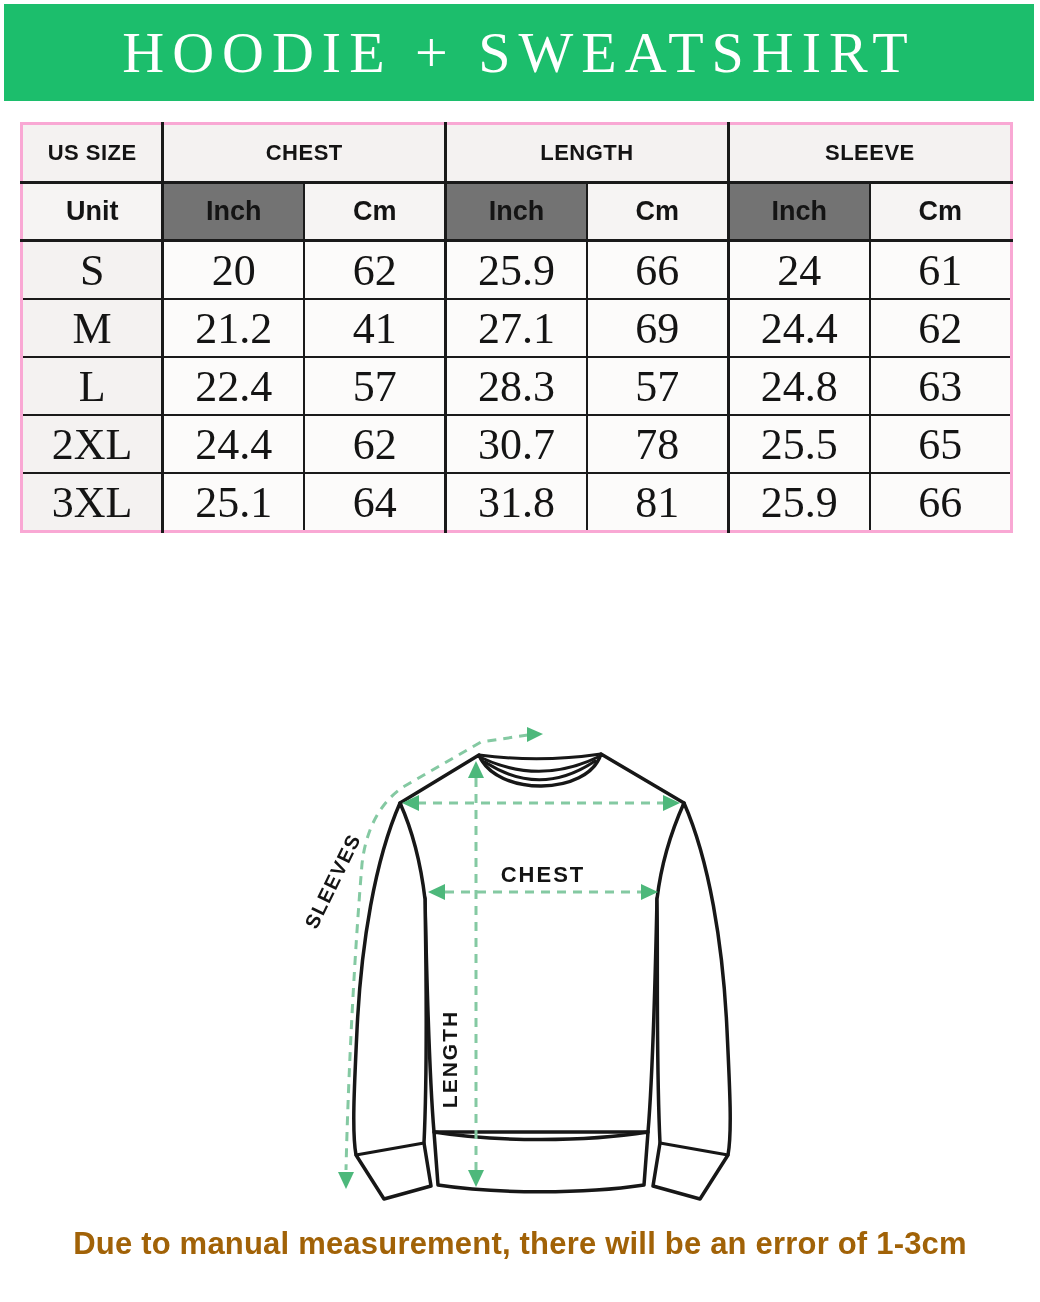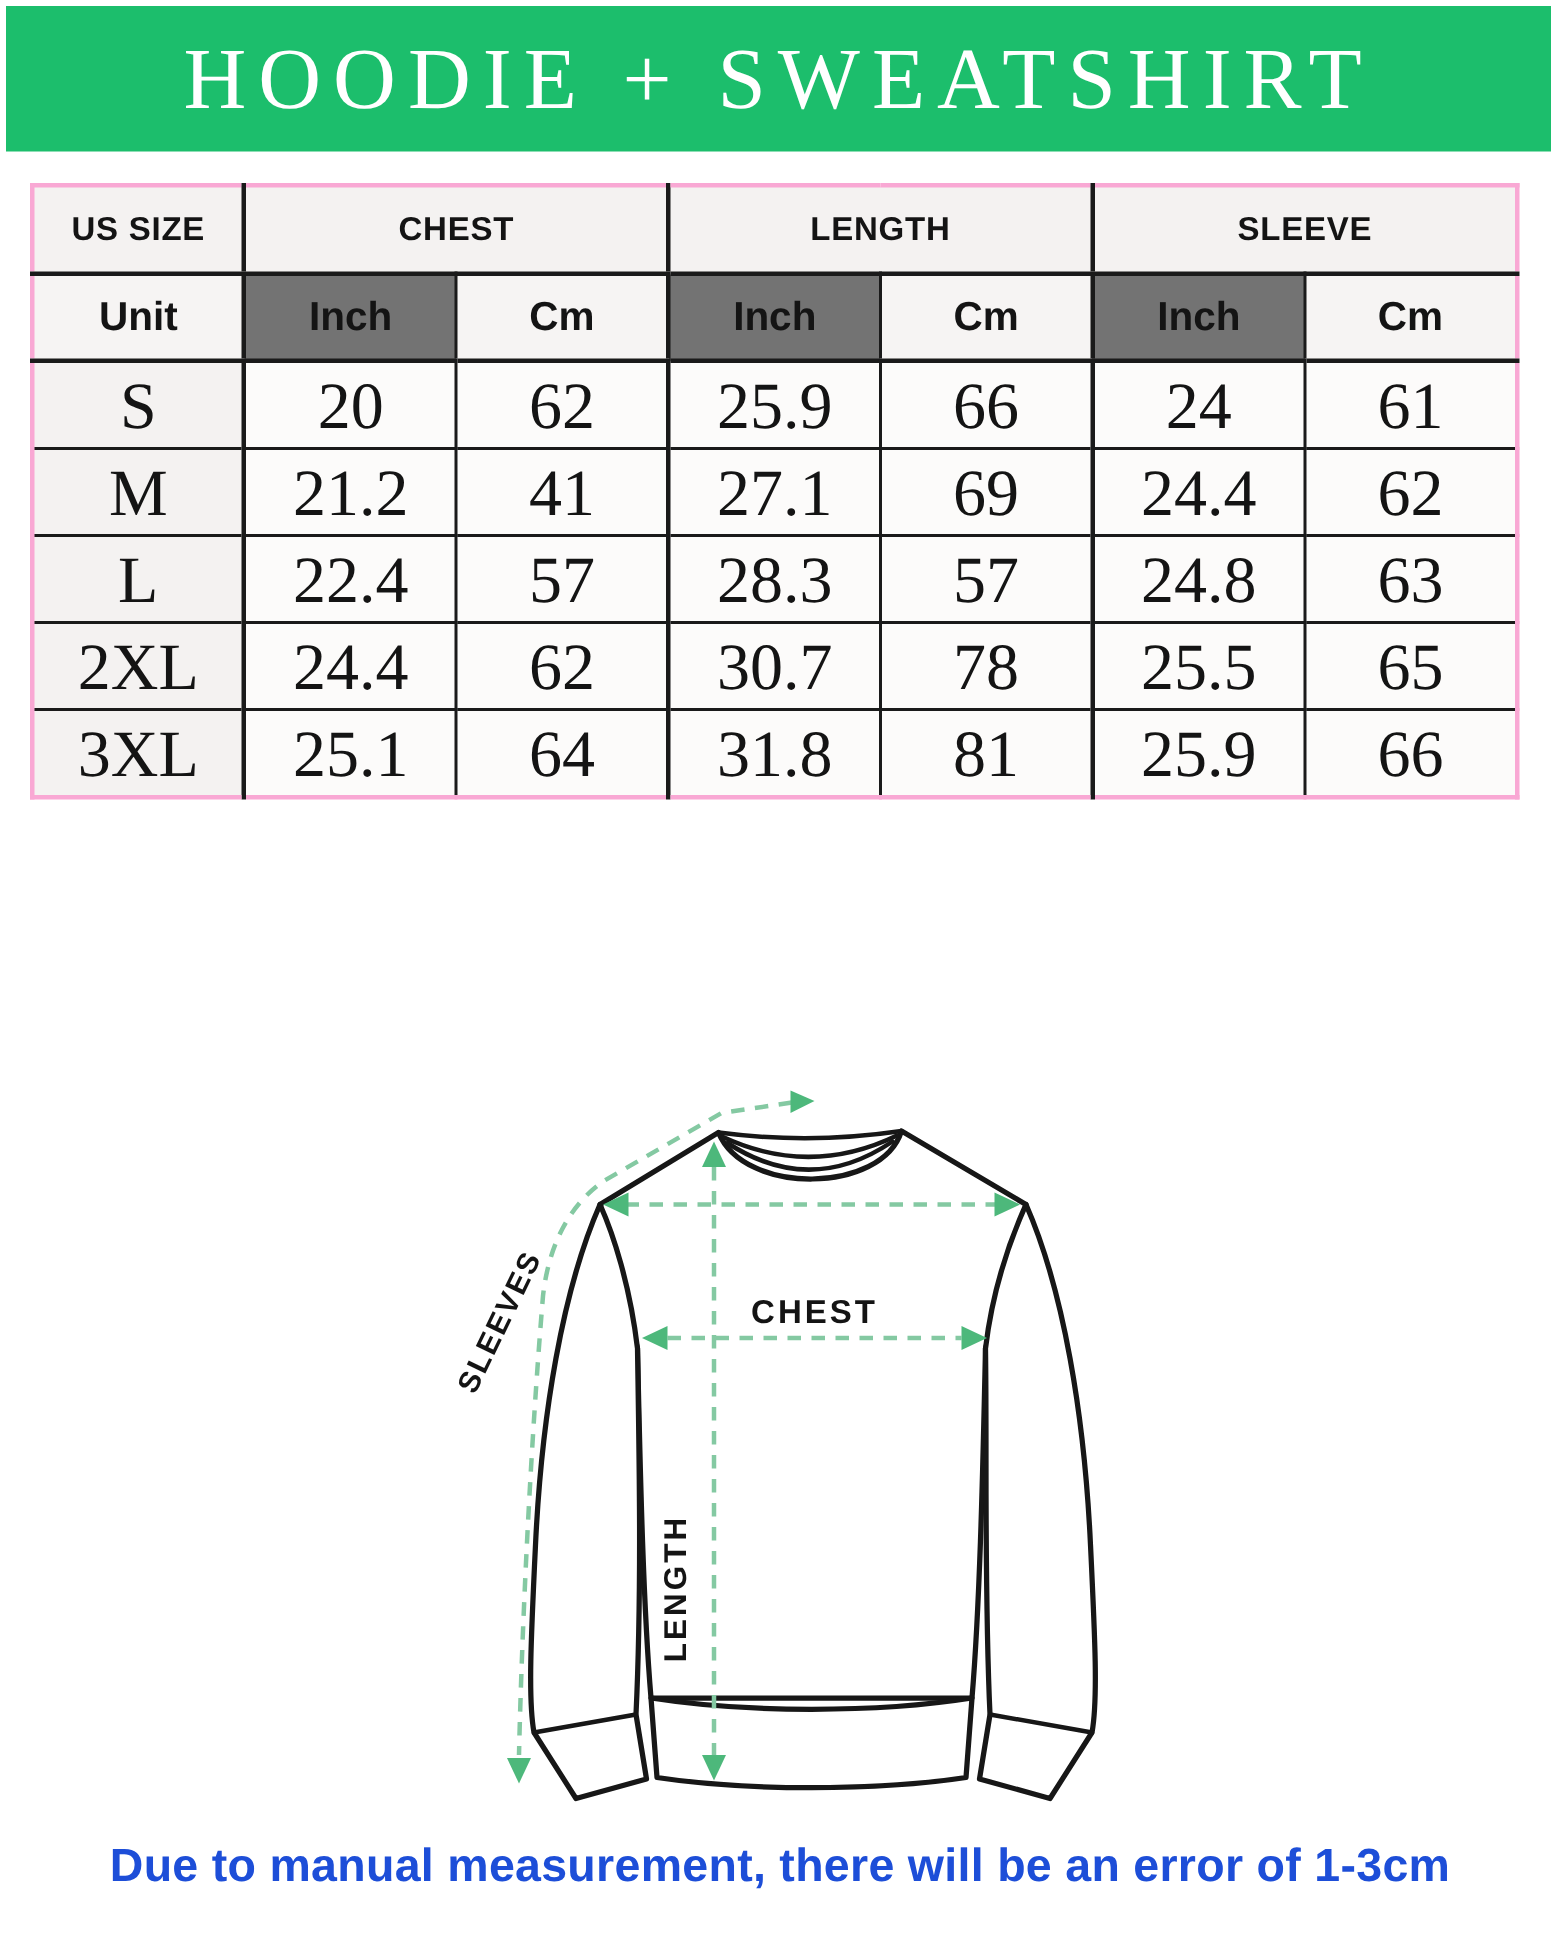--- a/index.html
+++ b/index.html
@@ -47,21 +47,21 @@
   
   .diagram { position:absolute; left:285px; top:692px; width:480px; height:530px; }
   .diagram svg { width:100%; height:100%; display:block; }
   .diagram text {
     font-family:"Liberation Sans", sans-serif; font-weight:bold; fill:#141414;
   }
 
   
   .footnote {
     position:absolute; left:0; top:1226px; width:1040px; text-align:center;
-    font-size:31px; font-weight:bold; color:#1d4ed8; letter-spacing:0.2px;
+    font-size:31px; font-weight:bold; color:#a16207; letter-spacing:0.2px;
   }
 </style>
 </head>
 <body>
 
 <div class="page">
 
   <div class="banner">
     <div class="banner-title">HOODIE + SWEATSHIRT</div>
   </div>

